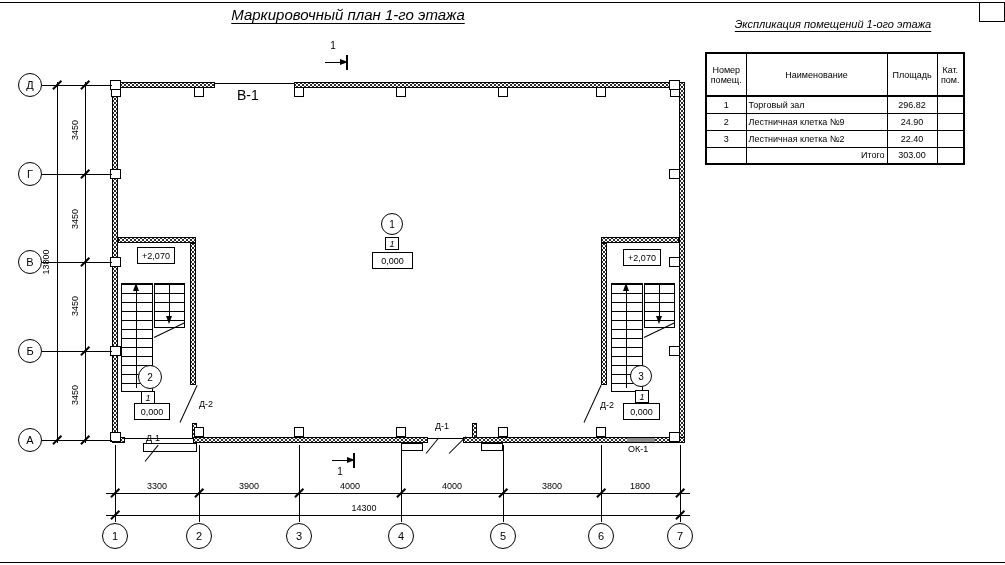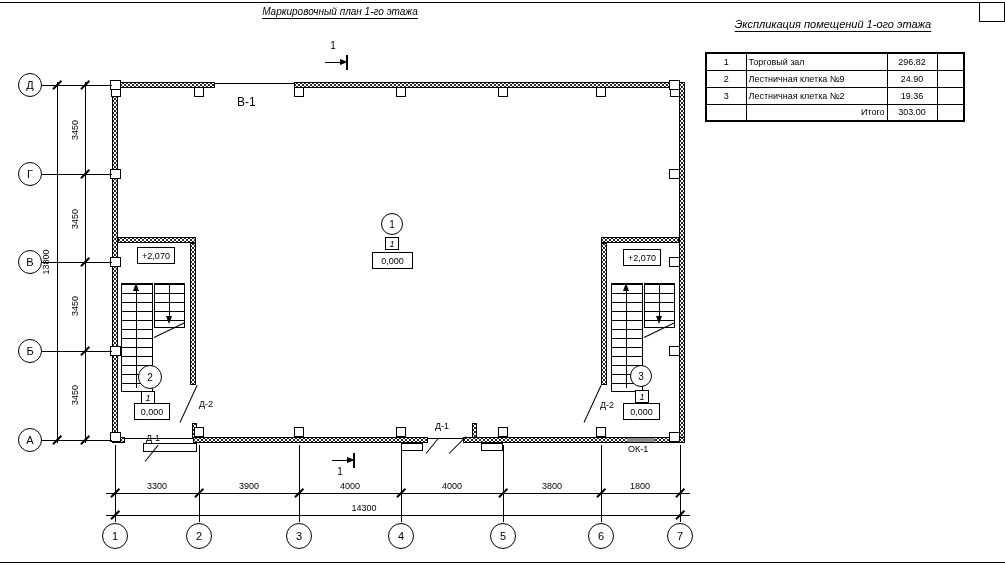--- a/index.html
+++ b/index.html
@@ -40,47 +40,53 @@
 </style>
 </head>
 <body>
 
 <div class="sheet">
 
   <div class="ln" style="left:0;top:2px;width:1005px;height:1px;"></div>
   <div class="ln" style="left:0;top:562px;width:1005px;height:1px;"></div>
   <div class="sq" style="left:979px;top:2px;width:26px;height:20px;"></div>
 
-  <div class="txt ctr title" style="left:140px;top:6px;width:400px;font-size:10px;text-decoration:underline;">Маркировочный план 1-го этажа</div>
+  <div class="txt ctr title" style="left:148px;top:6px;width:400px;font-size:15px;text-decoration:underline;">Маркировочный план 1-го этажа</div>
   <div class="txt ctr title" style="left:708px;top:18px;width:250px;font-size:11px;">Экспликация помещений 1-ого этажа</div>
 
   <table class="expl">
     <colgroup>
         <col style="width:40px">
         <col style="width:141px">
         <col style="width:50px">
         <col style="width:27px">
       </colgroup>
     <tbody>
+        <tr>
+      <th style="white-space:normal;">Номер помещ.</th>
+      <th>Наименование</th>
+      <th>Площадь</th>
+      <th style="white-space:normal;">Кат. пом.</th>
+    </tr>
     <tr>
       <td class="ctr">1</td>
       <td>Торговый зал</td>
       <td class="ctr">296.82</td>
       <td></td>
     </tr>
     <tr>
       <td class="ctr">2</td>
       <td>Лестничная клетка №9</td>
       <td class="ctr">24.90</td>
       <td></td>
     </tr>
     <tr>
       <td class="ctr">3</td>
       <td>Лестничная клетка №2</td>
-      <td class="ctr">19.36</td>
+      <td class="ctr">22.40</td>
       <td></td>
     </tr>
     <tr>
       <td></td>
       <td style="text-align:right;">Итого</td>
       <td class="ctr">303.00</td>
       <td></td>
     </tr>
   </tbody>
     </table>
@@ -153,21 +159,21 @@
   <div class="ln" style="left:659px;top:285px;width:1px;height:33px;"></div>
   <div class="tri-dn" style="left:656px;top:316px;"></div>
 
   <div class="diag" style="left:180px;top:422px;width:41px;transform:rotate(-65.3deg);"></div>
   <div class="diag" style="left:584px;top:422px;width:41px;transform:rotate(-65.3deg);"></div>
 
   <div class="diag" style="left:145px;top:461px;width:21px;transform:rotate(-51deg);"></div>
   <div class="diag" style="left:426px;top:453px;width:20px;transform:rotate(-51deg);"></div>
   <div class="diag" style="left:449px;top:453px;width:24px;transform:rotate(-45deg);"></div>
 
-  <div class="txt" style="left:237px;top:95px;font-size:12px;">В-1</div>
+  <div class="txt" style="left:237px;top:87px;font-size:14px;">В-1</div>
   <div class="txt" style="left:146px;top:433px;font-size:9px;">Д-1</div>
   <div class="txt" style="left:435px;top:421px;font-size:9px;">Д-1</div>
   <div class="txt" style="left:199px;top:399px;font-size:9px;">Д-2</div>
   <div class="txt" style="left:600px;top:400px;font-size:9px;">Д-2</div>
   <div class="txt" style="left:628px;top:444px;font-size:9px;">ОК-1</div>
 
   <div class="box1" style="left:137px;top:247px;width:38px;height:17px;font-size:9px;">+2,070</div>
   <div class="box1" style="left:623px;top:249px;width:38px;height:17px;font-size:9px;">+2,070</div>
 
   <div class="circle" style="left:381px;top:213px;width:22px;height:22px;font-size:10px;">1</div>

